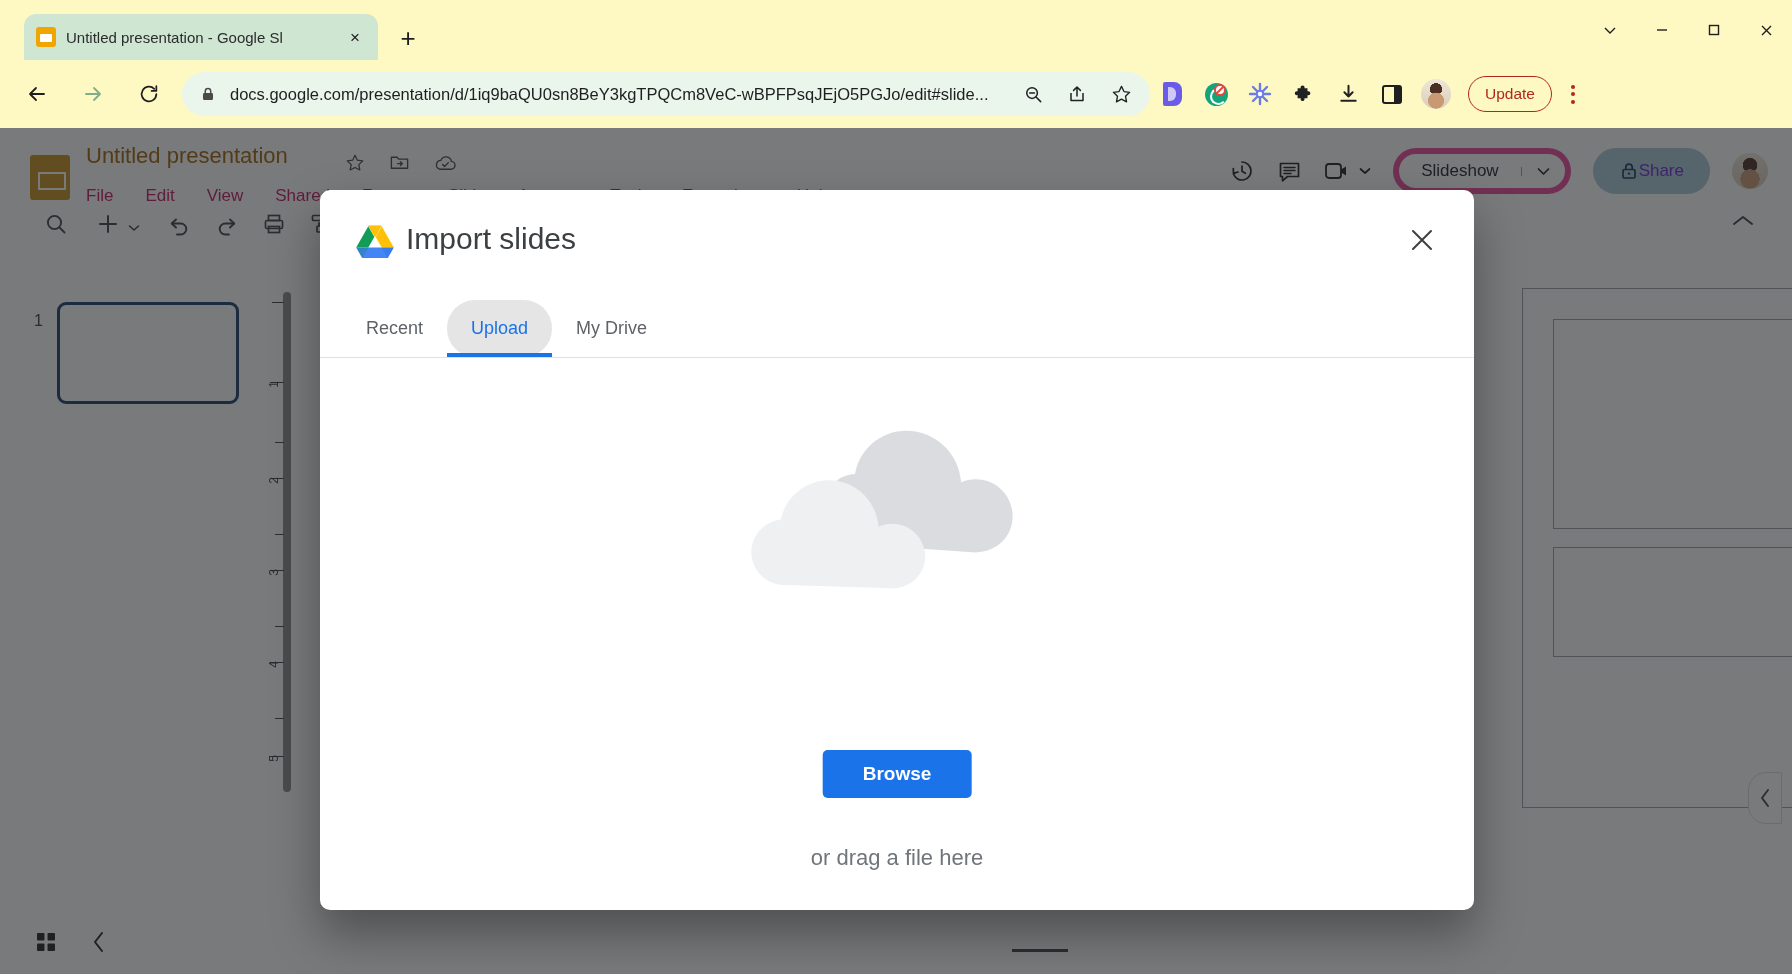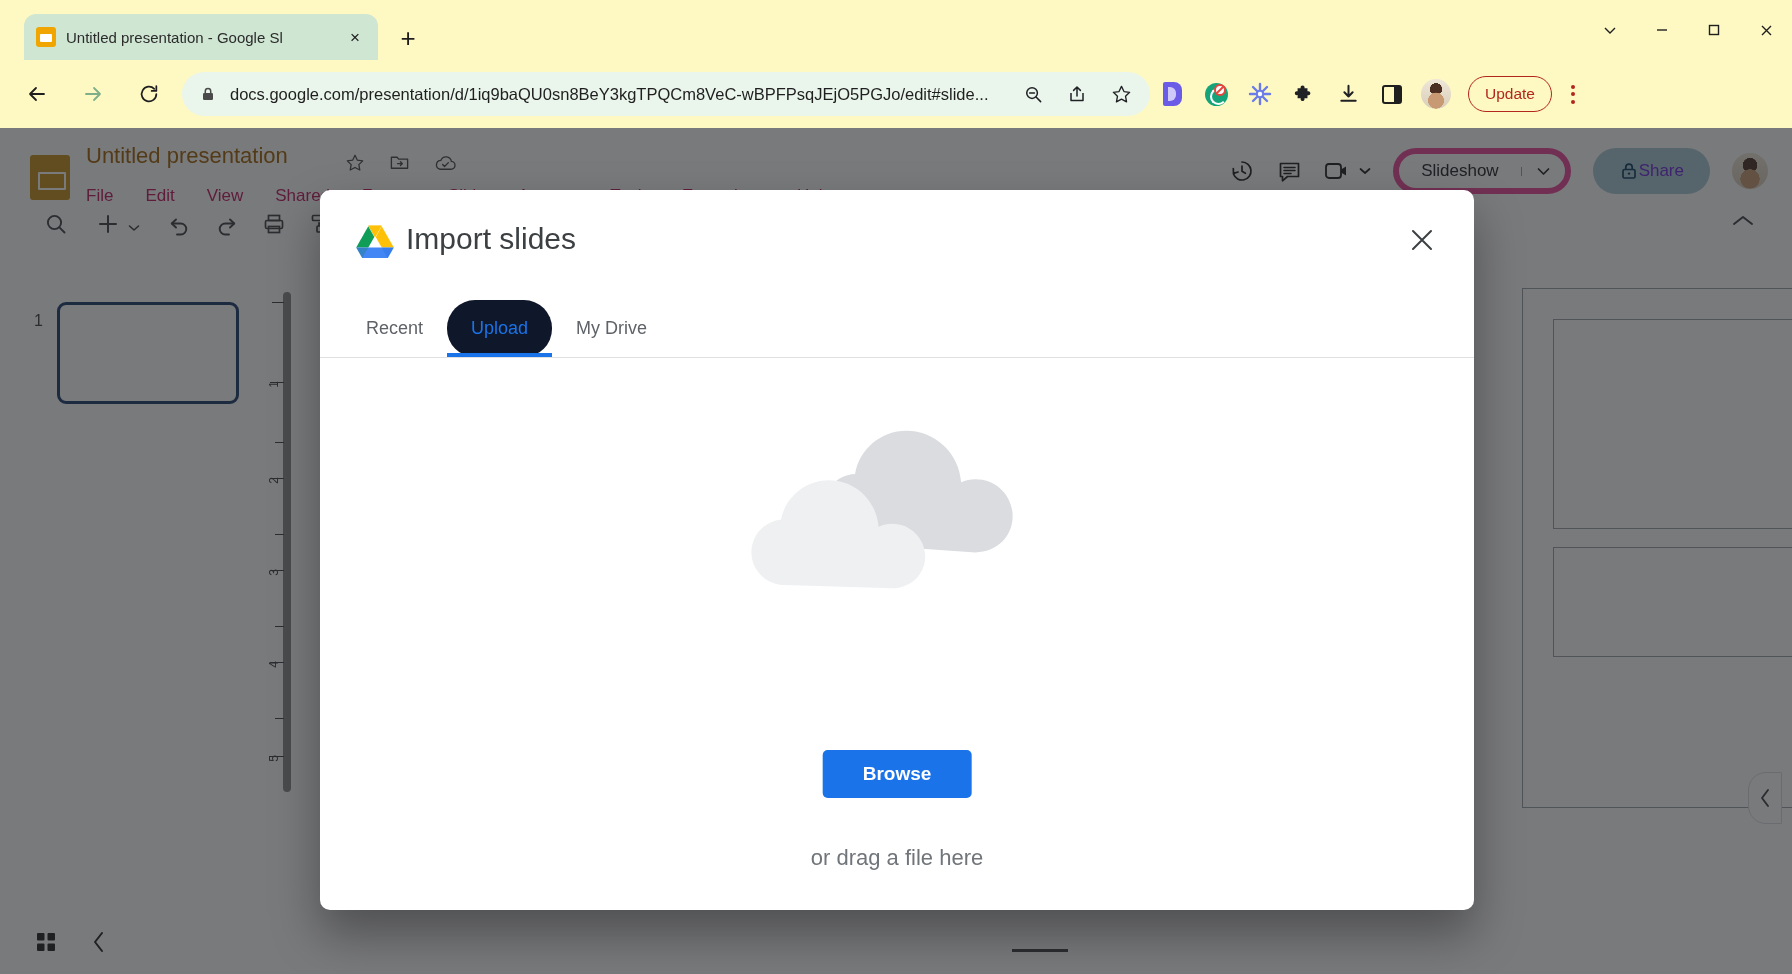--- a/index.html
+++ b/index.html
@@ -248,21 +248,21 @@
     display: flex; align-items: center; justify-content: center; color: #3c4043;
   }
   .modal-tabs {
     position: relative; height: 58px; display: flex; align-items: stretch;
     padding-left: 22px; border-bottom: 1px solid #e0e0e0;
   }
   .mtab {
     display: flex; align-items: center; padding: 0 24px; font-size: 18px; color: #5f6368;
     position: relative;
   }
-  .mtab.active { color: #1a73e8; background: #0f172a; border-radius: 28px; }
+  .mtab.active { color: #1a73e8; background: #e5e5e5; border-radius: 28px; }
   .mtab.active::after {
     content: ""; position: absolute; left: 0; right: 0; bottom: 0; height: 4px; background: #1a73e8;
   }
   .modal-body { position: relative; height: 552px; }
   .cloud-wrap { position: absolute; left: 50%; top: 52px; transform: translateX(-50%); }
   .browse-btn {
     position: absolute; left: 50%; top: 392px; transform: translateX(-50%);
     background: #1a73e8; color: #fff; font-size: 19px; font-weight: bold;
     padding: 0 40px; height: 48px; display: flex; align-items: center; border-radius: 5px;
   }

